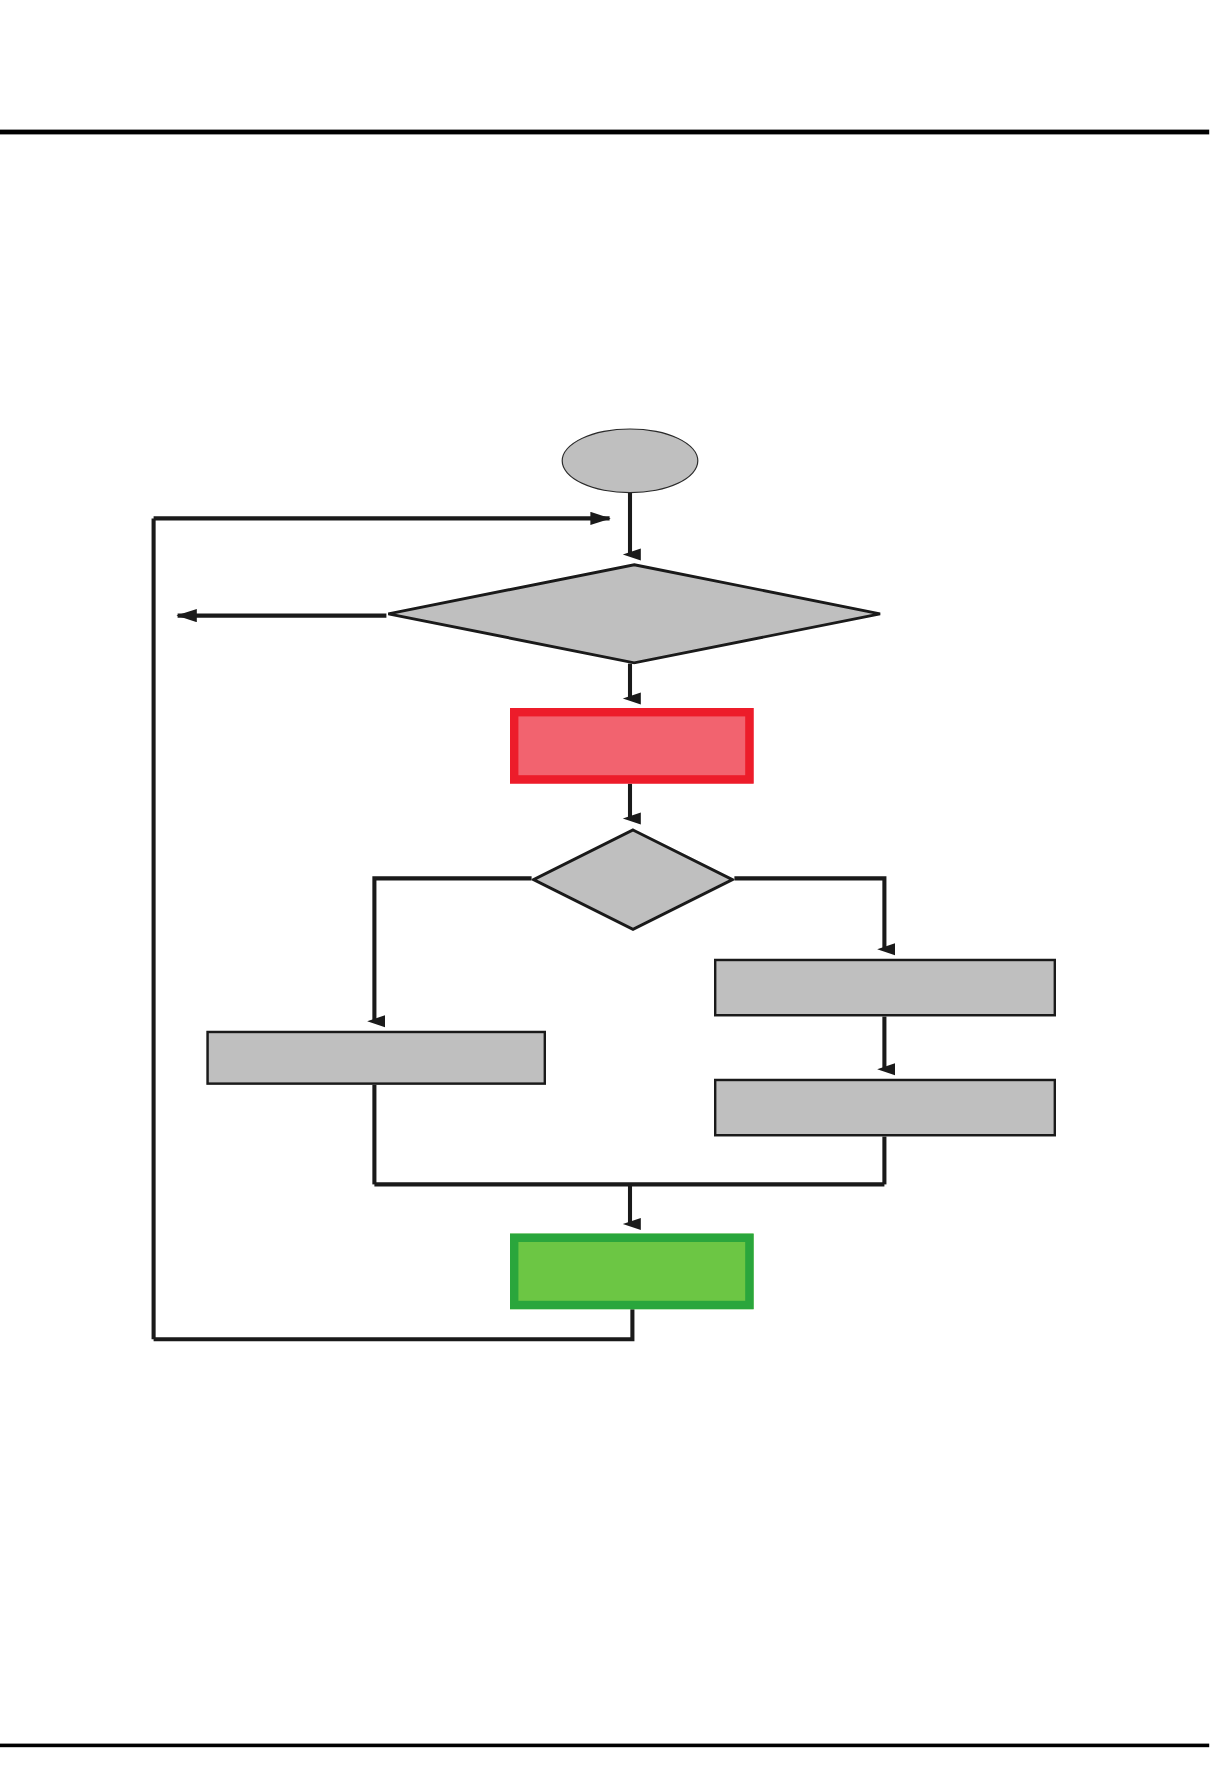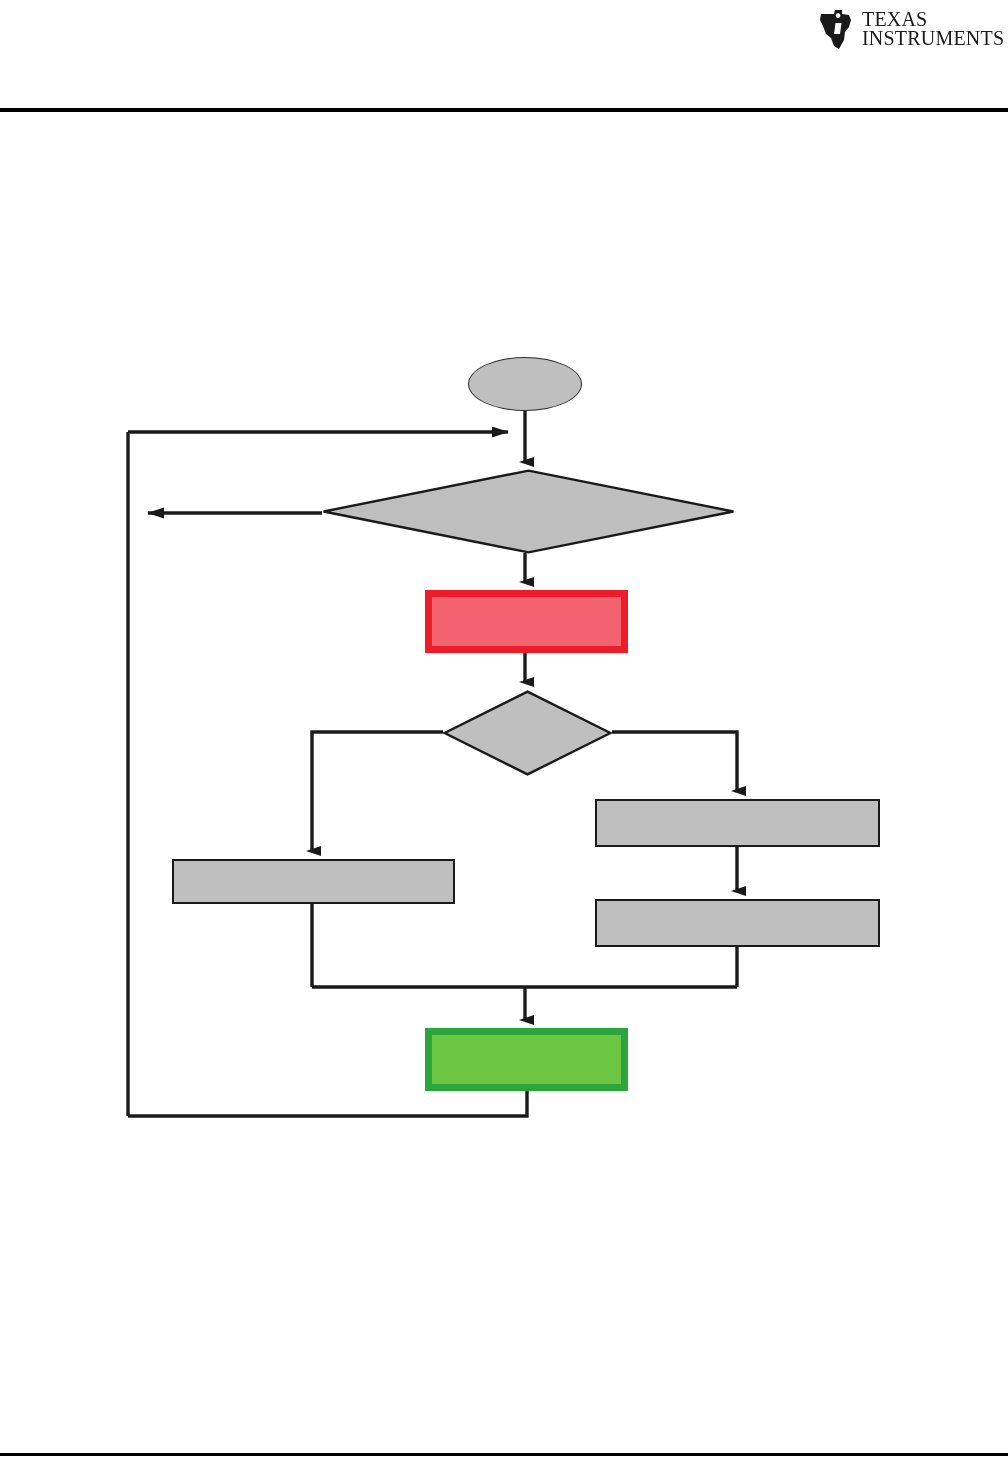--- a/index.html
+++ b/index.html
@@ -127,31 +127,20 @@
     left: 0;
     top: 0;
     z-index: 1;
   }
 </style>
 </head>
 <body>
 
 <div id="page">
 
-  <div id="ti-logo">
-    <svg class="ti-mark" viewBox="0 0 40 42" aria-hidden="true">
-      <path d="M3 6 L16 6 L17 2 L24 2 L24 6 L31 7 L33 12 L31 19 L27 24 L26 32 L21 41 L16 38 L13 30 L8 26 L5 18 L2 12 Z" fill="#1a1a1a"></path>
-      <path d="M20 10 a2.4 2.4 0 1 1 0.1 0 Z" fill="#ffffff"></path>
-      <path d="M17.5 15 L23.5 15 L22 26 L16 26 Z" fill="#ffffff"></path>
-    </svg>
-    <div class="ti-words">
-      <span class="w w1">TEXAS</span>
-      <span class="w w2">INSTRUMENTS</span>
-    </div>
-  </div>
 
   <div class="rule" id="header-rule"></div>
   <div class="rule" id="footer-rule"></div>
 
   <div id="flowchart">
 
     <svg id="connectors" width="1008" height="1472" viewBox="0 0 1008 1472" aria-hidden="true">
       <defs>
         <marker id="arrow-down" markerWidth="16" markerHeight="16" refX="5" refY="9" orient="auto" markerUnits="userSpaceOnUse">
           <path d="M0,0 L10,0 L5,15 Z" fill="#1a1a1a"></path>

